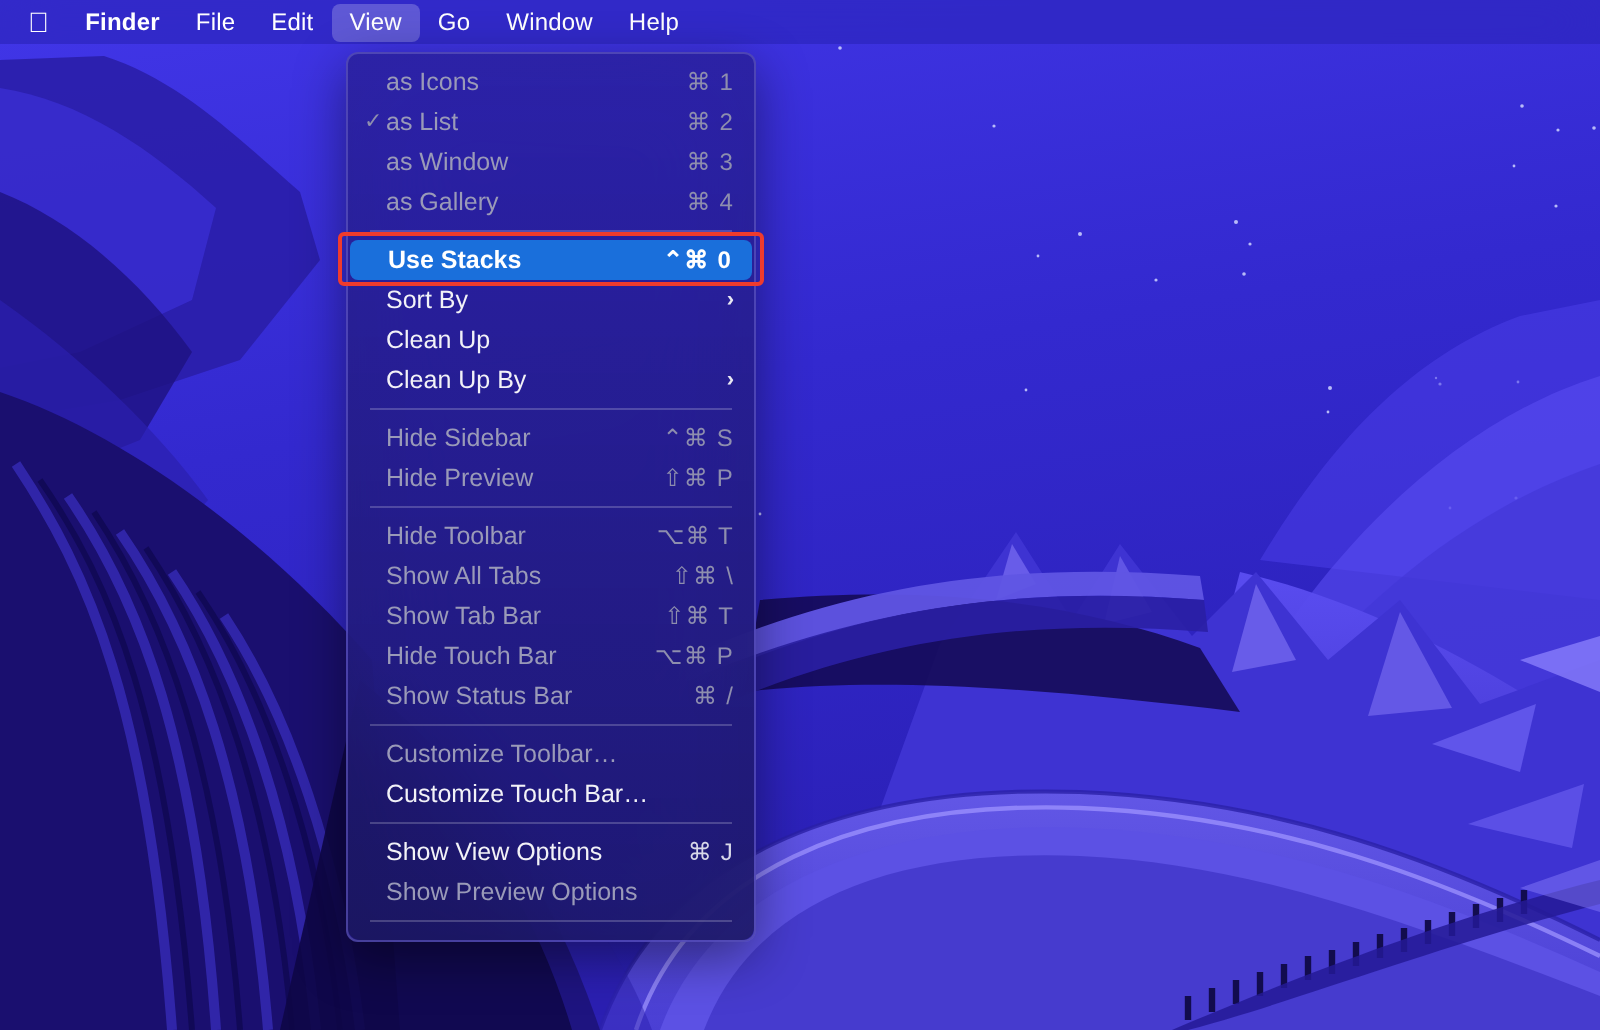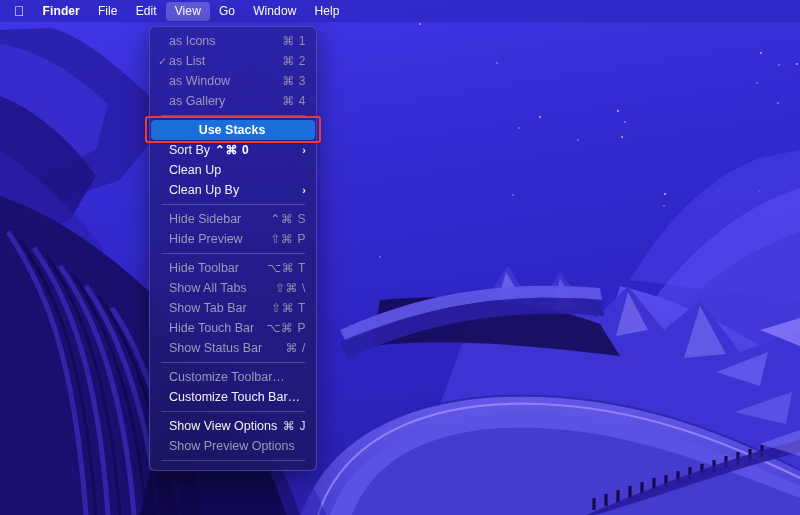--- a/index.html
+++ b/index.html
@@ -29,21 +29,21 @@
     font-size:12px; color:#ffffff; padding:2px 9px;
     line-height:15px; border-radius:4px; white-space:nowrap;
     letter-spacing:0.1px;
   }
   .mb-item.apple { padding:0 9px 0 14px; font-size:14px; line-height:14px; }
   .mb-item.bold { font-weight:bold; }
   .mb-item.active { background:rgba(255,255,255,0.22); }
 
   
   #menu {
-    position:absolute; left:149px; top:26px; width:168px;
+    position:absolute; left:173px; top:26px; width:205px;
     background:rgba(41,33,150,0.80);
     backdrop-filter:blur(26px) saturate(160%);
     border:0.5px solid rgba(255,255,255,0.16);
     border-radius:6px;
     padding:4px 0 5px 0;
     box-shadow:0 8px 26px rgba(0,0,0,0.42);
     z-index:40;
     overflow:visible;
   }
   #menu::after{
@@ -57,21 +57,21 @@
     color:#f2f2f7; white-space:nowrap; z-index:2;
   }
   .row .tick { width:11px; display:inline-block; font-size:11px; color:#e8e8f2; }
   .row .lbl  { flex:1; }
   .row .key  { color:#d8d8e8; font-size:12px; letter-spacing:0.6px; text-align:right; }
   .row .arrow{ font-size:11px; color:#e8e8f2; margin-left:6px; font-weight:bold;}
   .row.disabled { color:#9a9ab8; }
   .row.disabled .key, .row.disabled .tick { color:#8e8eae; }
   .row.highlight {
     background:#1a6fdb; color:#ffffff; font-weight:600;
-    margin:0 1px; border-radius:4px;flex-direction:column;
+    margin:0 1px; border-radius:4px;
   }
   .row.highlight .key { color:#ffffff; }
   .sep { height:1px; margin:4px 11px 4px 11px; background:rgba(255,255,255,0.20); position:relative; z-index:2;}
 
   
   #redbox {
     position:absolute; left:-5px; right:-5px; top:-4px; height:27px;
     border:2.5px solid #ef3b2d; border-radius:3px;
     pointer-events:none; z-index:50;
   }

